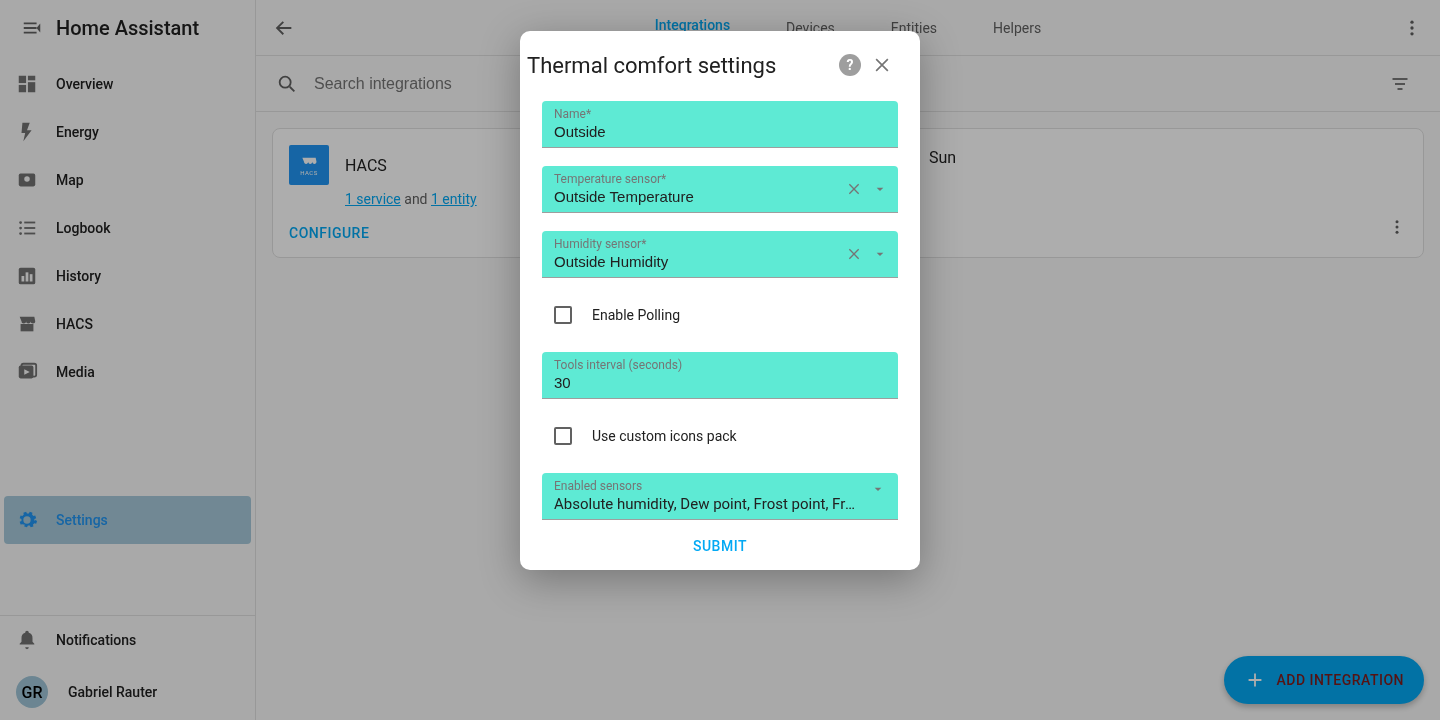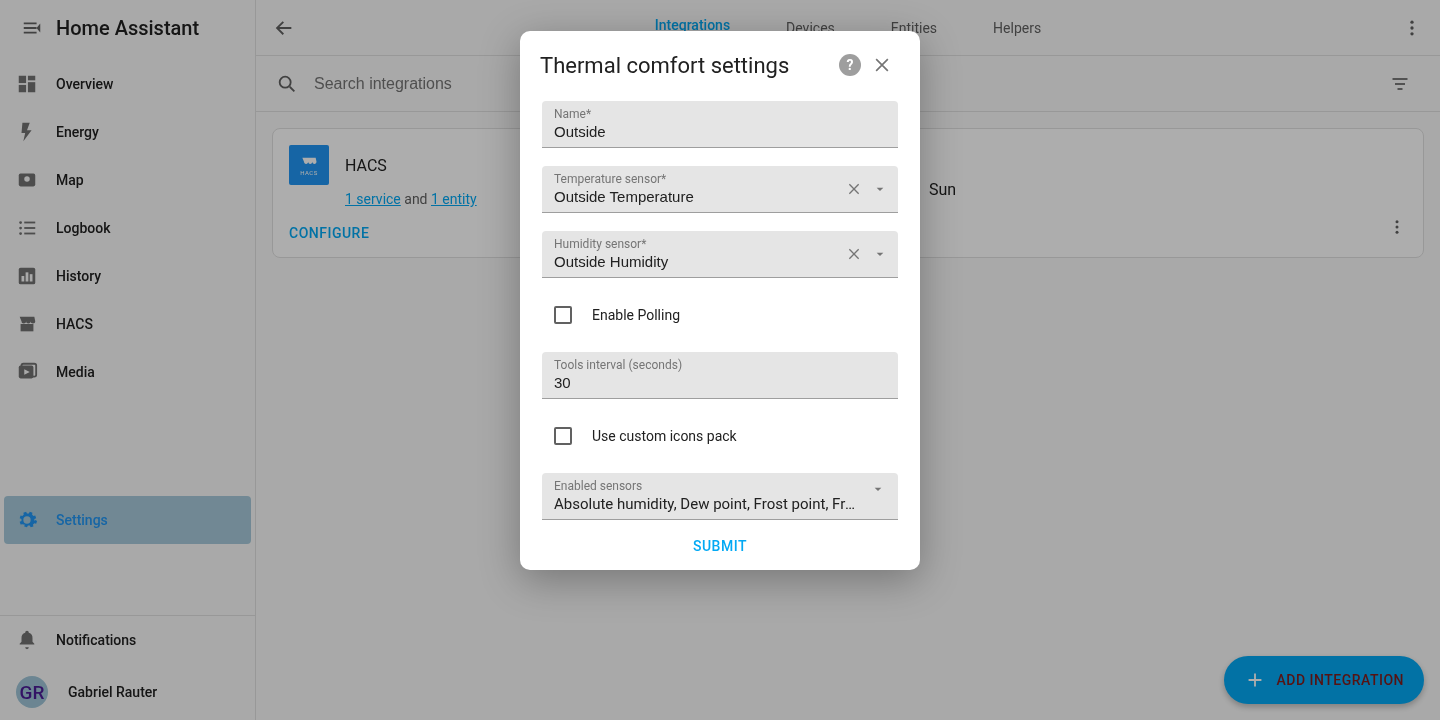--- a/index.html
+++ b/index.html
@@ -11,21 +11,21 @@
   .sidebar-header { height: 56px; display: flex; align-items: center; padding: 0 12px; text-align: right; }
   .menu-btn { width: 40px; height: 40px; display: flex; align-items: center; justify-content: center; cursor: pointer; border-radius: 50%; }
   .brand { font-size: 20px; font-weight: 500; margin-left: 4px; }
   .sidebar-list { flex: 1; padding-top: 4px; }
   .sidebar-item { height: 48px; display: flex; align-items: center; padding: 0 16px; cursor: pointer; font-size: 14px; font-weight: 500; color: #212121; }
   .sidebar-item .icon { width: 40px; display: flex; align-items: center; justify-content: flex-start; color: #727272; }
   .sidebar-item.active { background: #a7c9da; color: #2196f3; border-radius: 4px; margin: 0 4px; padding: 0 12px; }
   .sidebar-item.active .icon { color: #2196f3; }
   .sidebar-divider { border-top: 1px solid #e0e0e0; margin-top: 4px; }
   .sidebar-user { height: 56px; display: flex; align-items: center; padding: 0 12px; cursor: pointer; }
-  .avatar { width: 32px; height: 32px; border-radius: 50%; background: #9fc5d7; color: #4c1d95; font-size: 19px; font-weight: 500; display: flex; align-items: center; justify-content: center; margin-right: 20px; margin-left: 4px;}
+  .avatar { width: 32px; height: 32px; border-radius: 50%; background: #9fc5d7; color: #000000; font-size: 16px; font-weight: 500; display: flex; align-items: center; justify-content: center; margin-right: 20px; margin-left: 4px;}
 
   
   .main { position: absolute; left: 256px; top: 0; right: 0; height: 100%; display: flex; flex-direction: column; }
   .topbar { height: 56px; display: flex; align-items: center; padding: 0 8px; border-bottom: 1px solid #e0e0e0; }
   .back-btn { width: 40px; height: 40px; display: flex; align-items: center; justify-content: center; cursor: pointer; color: #616161; }
   .tabs { flex: 1; display: flex; justify-content: center; gap: 48px; }
   .tab { font-size: 14px; color: #616161; cursor: pointer; padding: 0 4px; height: 56px; display:flex; align-items:center; }
   .tab.active { color: #03a9f4; border-bottom: 6px solid #0c4a6e; font-weight: 500; }
   .kebab { width: 40px; height: 40px; display: flex; align-items: center; justify-content: center; cursor: pointer; color: #616161; }
 
@@ -37,37 +37,37 @@
   .content { flex: 1; padding: 16px; position: relative; }
   .card { border: 1px solid #e0e0e0; border-radius: 8px; background: #fff; padding: 16px; position: relative; }
   .card-head { display: flex; align-items: center; gap: 16px; }
   .hacs-logo { width: 40px; height: 40px; background: #2196f3; border-radius: 2px; display:flex; flex-direction:column; align-items:center; justify-content:center; color:#fff; }
   .hacs-logo .mini { font-size:6px; letter-spacing:0.5px; margin-top:1px;}
   .card-title { font-size: 16px; font-weight: 400; }
   .card-sub { margin-left: 56px; margin-top: 6px; font-size: 14px; color: #616161; }
   .card-sub a { color: #03a9f4; text-decoration: underline; cursor: pointer; }
   .card-actions { margin-top: 18px; display:flex; align-items:center; justify-content:space-between;}
   .configure-btn { color: #03a9f4; font-weight: 500; font-size: 14px; letter-spacing: .5px; cursor:pointer; }
-  .sun-text { position: absolute; top: 19px; left: 656px; font-size:16px;margin-top:32px; }
+  .sun-text { position: absolute; top: 19px; left: 656px; font-size:16px; }
   .card-kebab { position:absolute; right: 10px; bottom: 14px; width:32px;height:32px; display:flex;align-items:center;justify-content:center; cursor:pointer; color:#616161;}
 
   
   .fab { position: absolute; right: 16px; bottom: 16px; height: 48px; padding: 0 20px; background: #03a9f4; color: #7f1d1d; border-radius: 24px; display: flex; align-items: center; gap: 10px; font-size: 14px; font-weight: 500; letter-spacing: .5px; cursor: pointer; box-shadow: 0 3px 6px rgba(0,0,0,.25); }
 
   
   .scrim { position: absolute; inset: 0; background: rgba(0,0,0,.32); }
 
   
   .dialog { position: absolute; left: 520px; top: 31px; width: 400px; background: #fff; border-radius: 10px; box-shadow: 0 10px 40px rgba(0,0,0,.3); overflow: hidden; }
-  .dialog-header { display: flex; align-items: center; padding: 18px 22px 8px 20px; }
+  .dialog-header { display: flex; align-items: center; padding: 18px 22px 8px 7px; }
   .dialog-title { font-size: 22px; font-weight: 400; flex: 1; }
   .help-btn, .close-btn { width: 32px; height: 32px; display:flex; align-items:center; justify-content:center; color:#616161; cursor:pointer; }
   .help-circle { width:22px;height:22px;border-radius:50%;background:#9e9e9e;color:#fff;font-size:14px;font-weight:700;display:flex;align-items:center;justify-content:center;}
   .dialog-body { padding: 4px 22px 8px 22px; }
-  .field { background: #e5e5e5; border-bottom: 1px solid #9e9e9e; border-radius: 4px 4px 0 0; padding: 6px 12px 6px 12px; margin-top: 18px; position: relative; }
+  .field { background: #5eead4; border-bottom: 1px solid #9e9e9e; border-radius: 4px 4px 0 0; padding: 6px 12px 6px 12px; margin-top: 18px; position: relative; }
   .field:first-child { margin-top: 8px; }
   .field-label { font-size: 12px; color: #757575; }
   .field-value { font-size: 15px; border:none; outline:none; background:transparent; width: 100%; color:#212121; padding-top:2px;}
   .field-suffix { position:absolute; right:8px; top:50%; transform:translateY(-50%); display:flex; gap:6px; color:#757575;}
   .field-suffix .ic { cursor:pointer; width:20px; height:20px; display:flex;align-items:center;justify-content:center;}
   .checkbox-row { display:flex; align-items:center; gap: 20px; margin-top: 28px; padding-left: 12px; }
   .checkbox { width:18px; height:18px; border:2px solid #616161; border-radius:2px; cursor:pointer;}
   .cb-label { font-size:14px; }
   .dropdown-caret { position:absolute; right:12px; top:8px; color:#757575; cursor:pointer;}
   .dialog-actions { display:flex; justify-content:center; padding: 10px 22px 16px 22px; }

